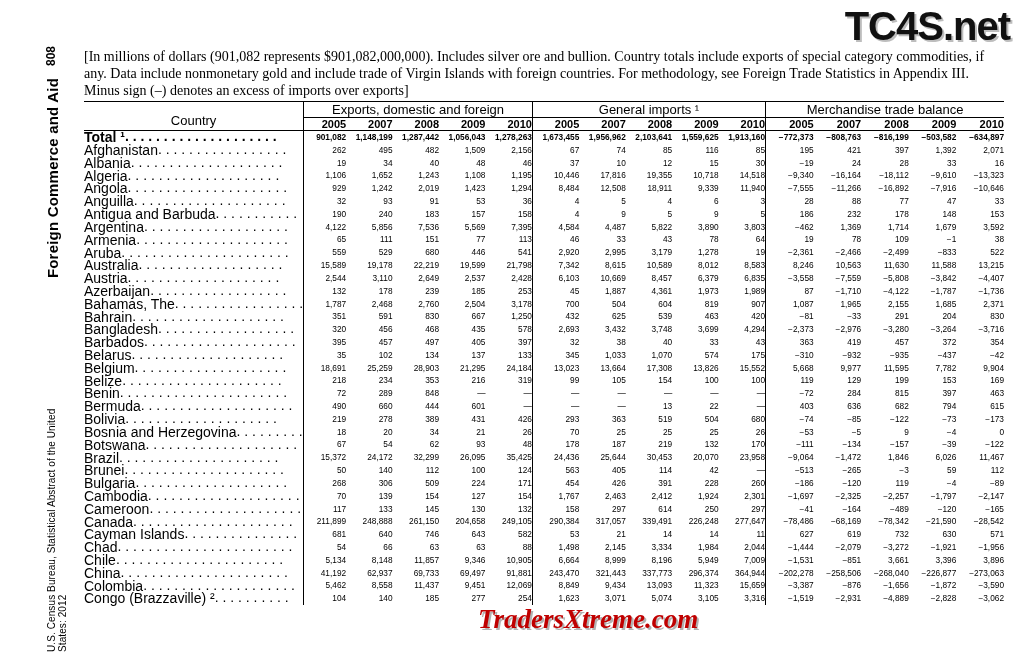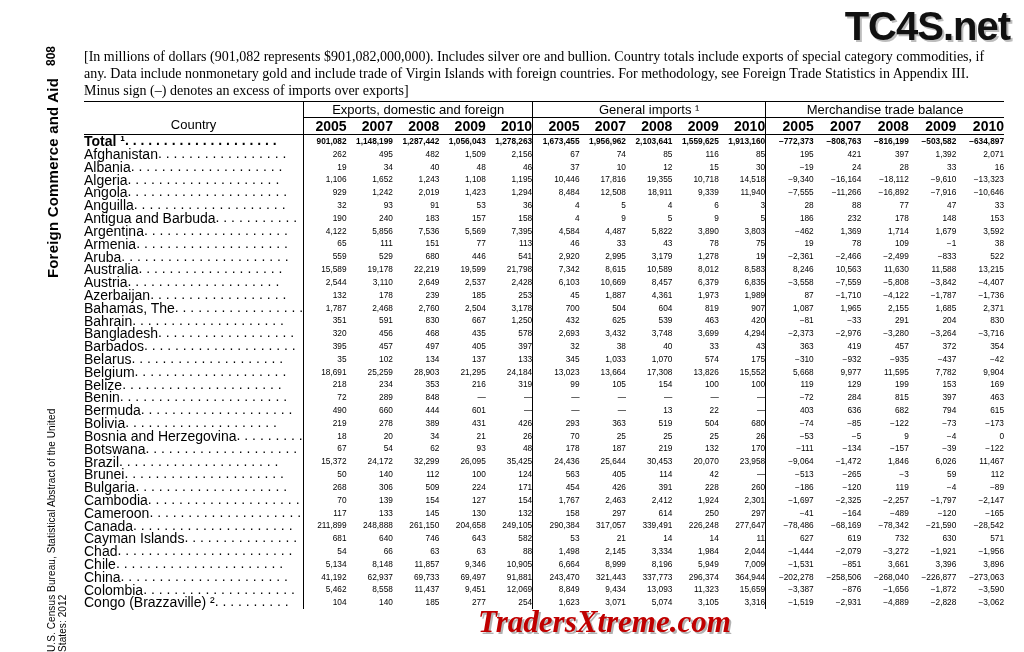--- a/index.html
+++ b/index.html
@@ -22,21 +22,21 @@
     position:absolute;left:196px;top:300px;
     font-family:"Liberation Serif", serif;
     font-weight:bold;font-style:italic;font-size:36px;
     color:#c00000;letter-spacing:0px;
     text-shadow:2px 2px 0 rgba(0,0,0,.25);
     z-index:5;
   }
   .wm-traders{
     position:absolute;left:478px;top:604px;
     font-family:"Liberation Serif", serif;
-    font-weight:bold;font-style:italic;font-size:31px;
+    font-weight:bold;font-style:italic;font-size:27px;
     color:#c00000;
     text-shadow:2px 2px 0 rgba(0,0,0,.3);
     z-index:5;
   }
 
   
   .spine-num{
     position:absolute;left:44px;top:46px;
     font-size:12px;font-weight:bold;
     writing-mode:vertical-rl;transform:rotate(180deg);
@@ -72,21 +72,21 @@
   table.data th,table.data td{padding:0;}
   .rule-top{border-top:1.6px solid #000;}
   .grp th{
     font-size:13px;font-weight:normal;text-align:center;
     padding:2px 0 2px 0;
     font-family:Liberation Sans, sans-serif;
   }
   .grp th.lbl{vertical-align:bottom;}
   .grp th.under{border-bottom:.8px solid #000;}
   .yrs th{
-    font-size:14px;font-weight:bold;text-align:right;
+    font-size:11px;font-weight:bold;text-align:right;
     padding:1px 4px 2px 0;
     border-bottom:1.1px solid #000;
   }
   td.c{
     text-align:left;padding:0 0 0 2px;white-space:nowrap;
     font-size:14px;
   }
   td.n{
     text-align:right;padding:0 4px 0 0;white-space:nowrap;
     font-size:8.3px;
@@ -291,21 +291,21 @@
             <td class="c">Armenia<span class="leaders">  . . . . . . . . . . . . . . . . . . . . </span></td>
             <td class="n sep-left">65</td>
             <td class="n">111</td>
             <td class="n">151</td>
             <td class="n">77</td>
             <td class="n">113</td>
             <td class="n sep-left">46</td>
             <td class="n">33</td>
             <td class="n">43</td>
             <td class="n">78</td>
-            <td class="n">75</td>
+            <td class="n">64</td>
             <td class="n sep-left">19</td>
             <td class="n">78</td>
             <td class="n">109</td>
             <td class="n">−1</td>
             <td class="n">38</td>
           </tr>
           <tr class="row">
             <td class="c">Aruba<span class="leaders">  . . . . . . . . . . . . . . . . . . . . . .</span></td>
             <td class="n sep-left">559</td>
             <td class="n">529</td>

